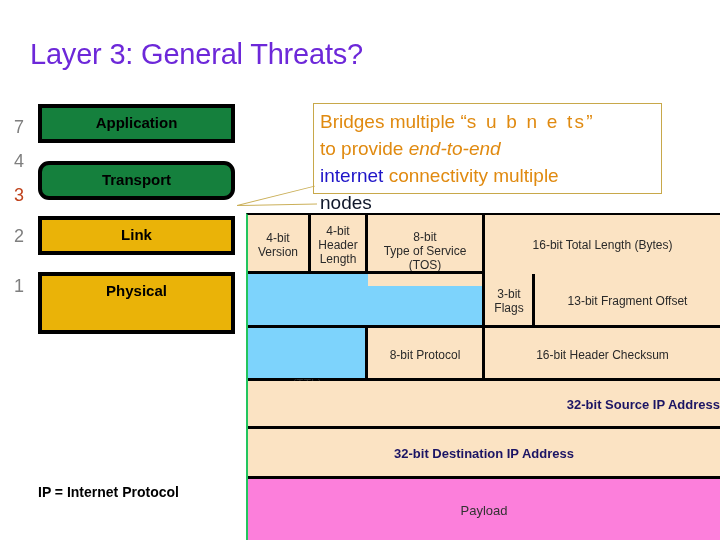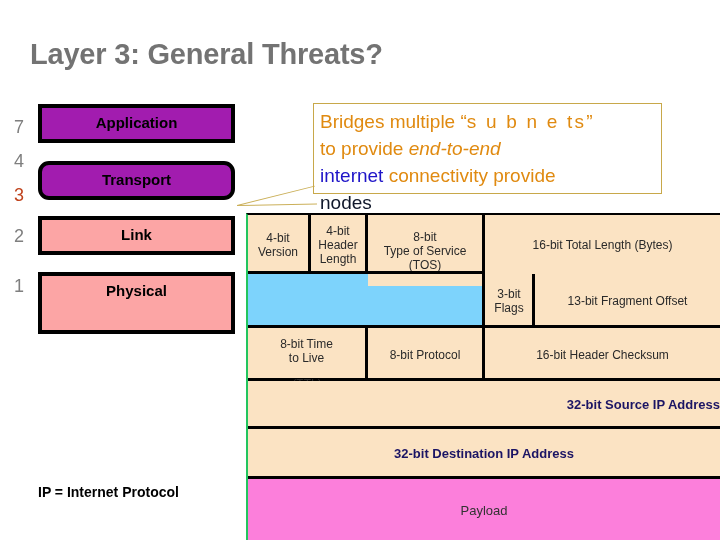--- a/index.html
+++ b/index.html
@@ -16,22 +16,22 @@
     font-family: "Liberation Sans", sans-serif;
   }
 
   
   .title {
     position: absolute;
     left: 30px;
     top: 38px;
     width: 470px;
     font-size: 29px;
-    font-weight: bold;
-    color: #737373;
+    font-weight: normal;
+    color: #6d28d9;
     letter-spacing: -0.2px;
     white-space: nowrap;
   }
 
   
   .layer-num {
     position: absolute;
     font-size: 18px;
     color: #7f7f7f;
     font-weight: normal;
@@ -44,22 +44,22 @@
     left: 38px;
     width: 197px;
     border: 4px solid #000000;
     box-sizing: border-box;
     font-size: 15px;
     font-weight: bold;
     color: #000000;
     text-align: center;
   }
   .layer-box .lbl { display: block; padding-top: 6px; }
-  .layer-box.peach { background: #a21caf; }
-  .layer-box.blue  { background: #fca5a5; }
+  .layer-box.peach { background: #15803d; }
+  .layer-box.blue  { background: #eab308; }
 
   
   .callout {
     position: absolute;
     left: 313px;
     top: 103px;
     width: 349px;
     height: 91px;
     border: 1px solid #c8a84a;
     box-sizing: border-box;
@@ -178,21 +178,21 @@
   <div class="layer-box blue" style="top:272px; height:62px;">
     <span class="lbl">Physical</span>
   </div>
 
   <div class="conn" style="left:237px; top:205px; width:80px; transform: rotate(-14deg);"></div>
   <div class="conn" style="left:237px; top:205px; width:80px; transform: rotate(-1deg);"></div>
 
   <div class="callout">
     <div><span>Bridges multiple “</span><span class="subnets">s u b n e ts</span><span>”</span></div>
     <div><span>to provide </span><span class="ital">end-to-end</span></div>
-    <div><span class="blue-word">internet</span><span> connectivity provide</span></div>
+    <div><span class="blue-word">internet</span><span> connectivity multiple</span></div>
     <div><span class="green-word">nodes</span></div>
   </div>
 
   <div class="iptable">
 
     <div class="cell" style="left:0px;   top:0px;   width:60px;  height:59px;">
       <span style="white-space:pre-line;">4-bit
 Version</span>
     </div>
     <div class="cell" style="left:63px;  top:0px;   width:54px;  height:59px;">
@@ -216,24 +216,20 @@
     <div class="cell" style="left:237px; top:59px;  width:48px;  height:54px;">
       <span style="white-space:pre-line;">3-bit
 Flags</span>
     </div>
     <div class="cell" style="left:287px; top:59px;  width:185px; height:54px;">
       <span>13-bit Fragment Offset</span>
     </div>
     <div class="rule-v" style="left:284px; top:59px; height:54px;"></div>
     <div class="rule-h" style="left:0px; top:110px; width:472px;"></div>
 
-    <div class="cell" style="left:0px;   top:113px; width:117px; height:53px; align-items:center;">
-      <span style="white-space:pre-line; transform:translateY(-4px);">8-bit Time
-to Live</span>
-    </div>
     <div class="cell" style="left:120px; top:113px; width:114px; height:53px;">
       <span>8-bit Protocol</span>
     </div>
     <div class="cell" style="left:237px; top:113px; width:235px; height:53px;">
       <span>16-bit Header Checksum</span>
     </div>
     <div class="rule-v" style="left:117px; top:113px; height:53px;"></div>
     <div class="rule-v" style="left:234px; top:113px; height:53px;"></div>
     <div class="rule-h" style="left:0px; top:163px; width:472px;"></div>
     <div class="ttl-overflow" style="left:0px; top:162px;">(TTL)</div>

